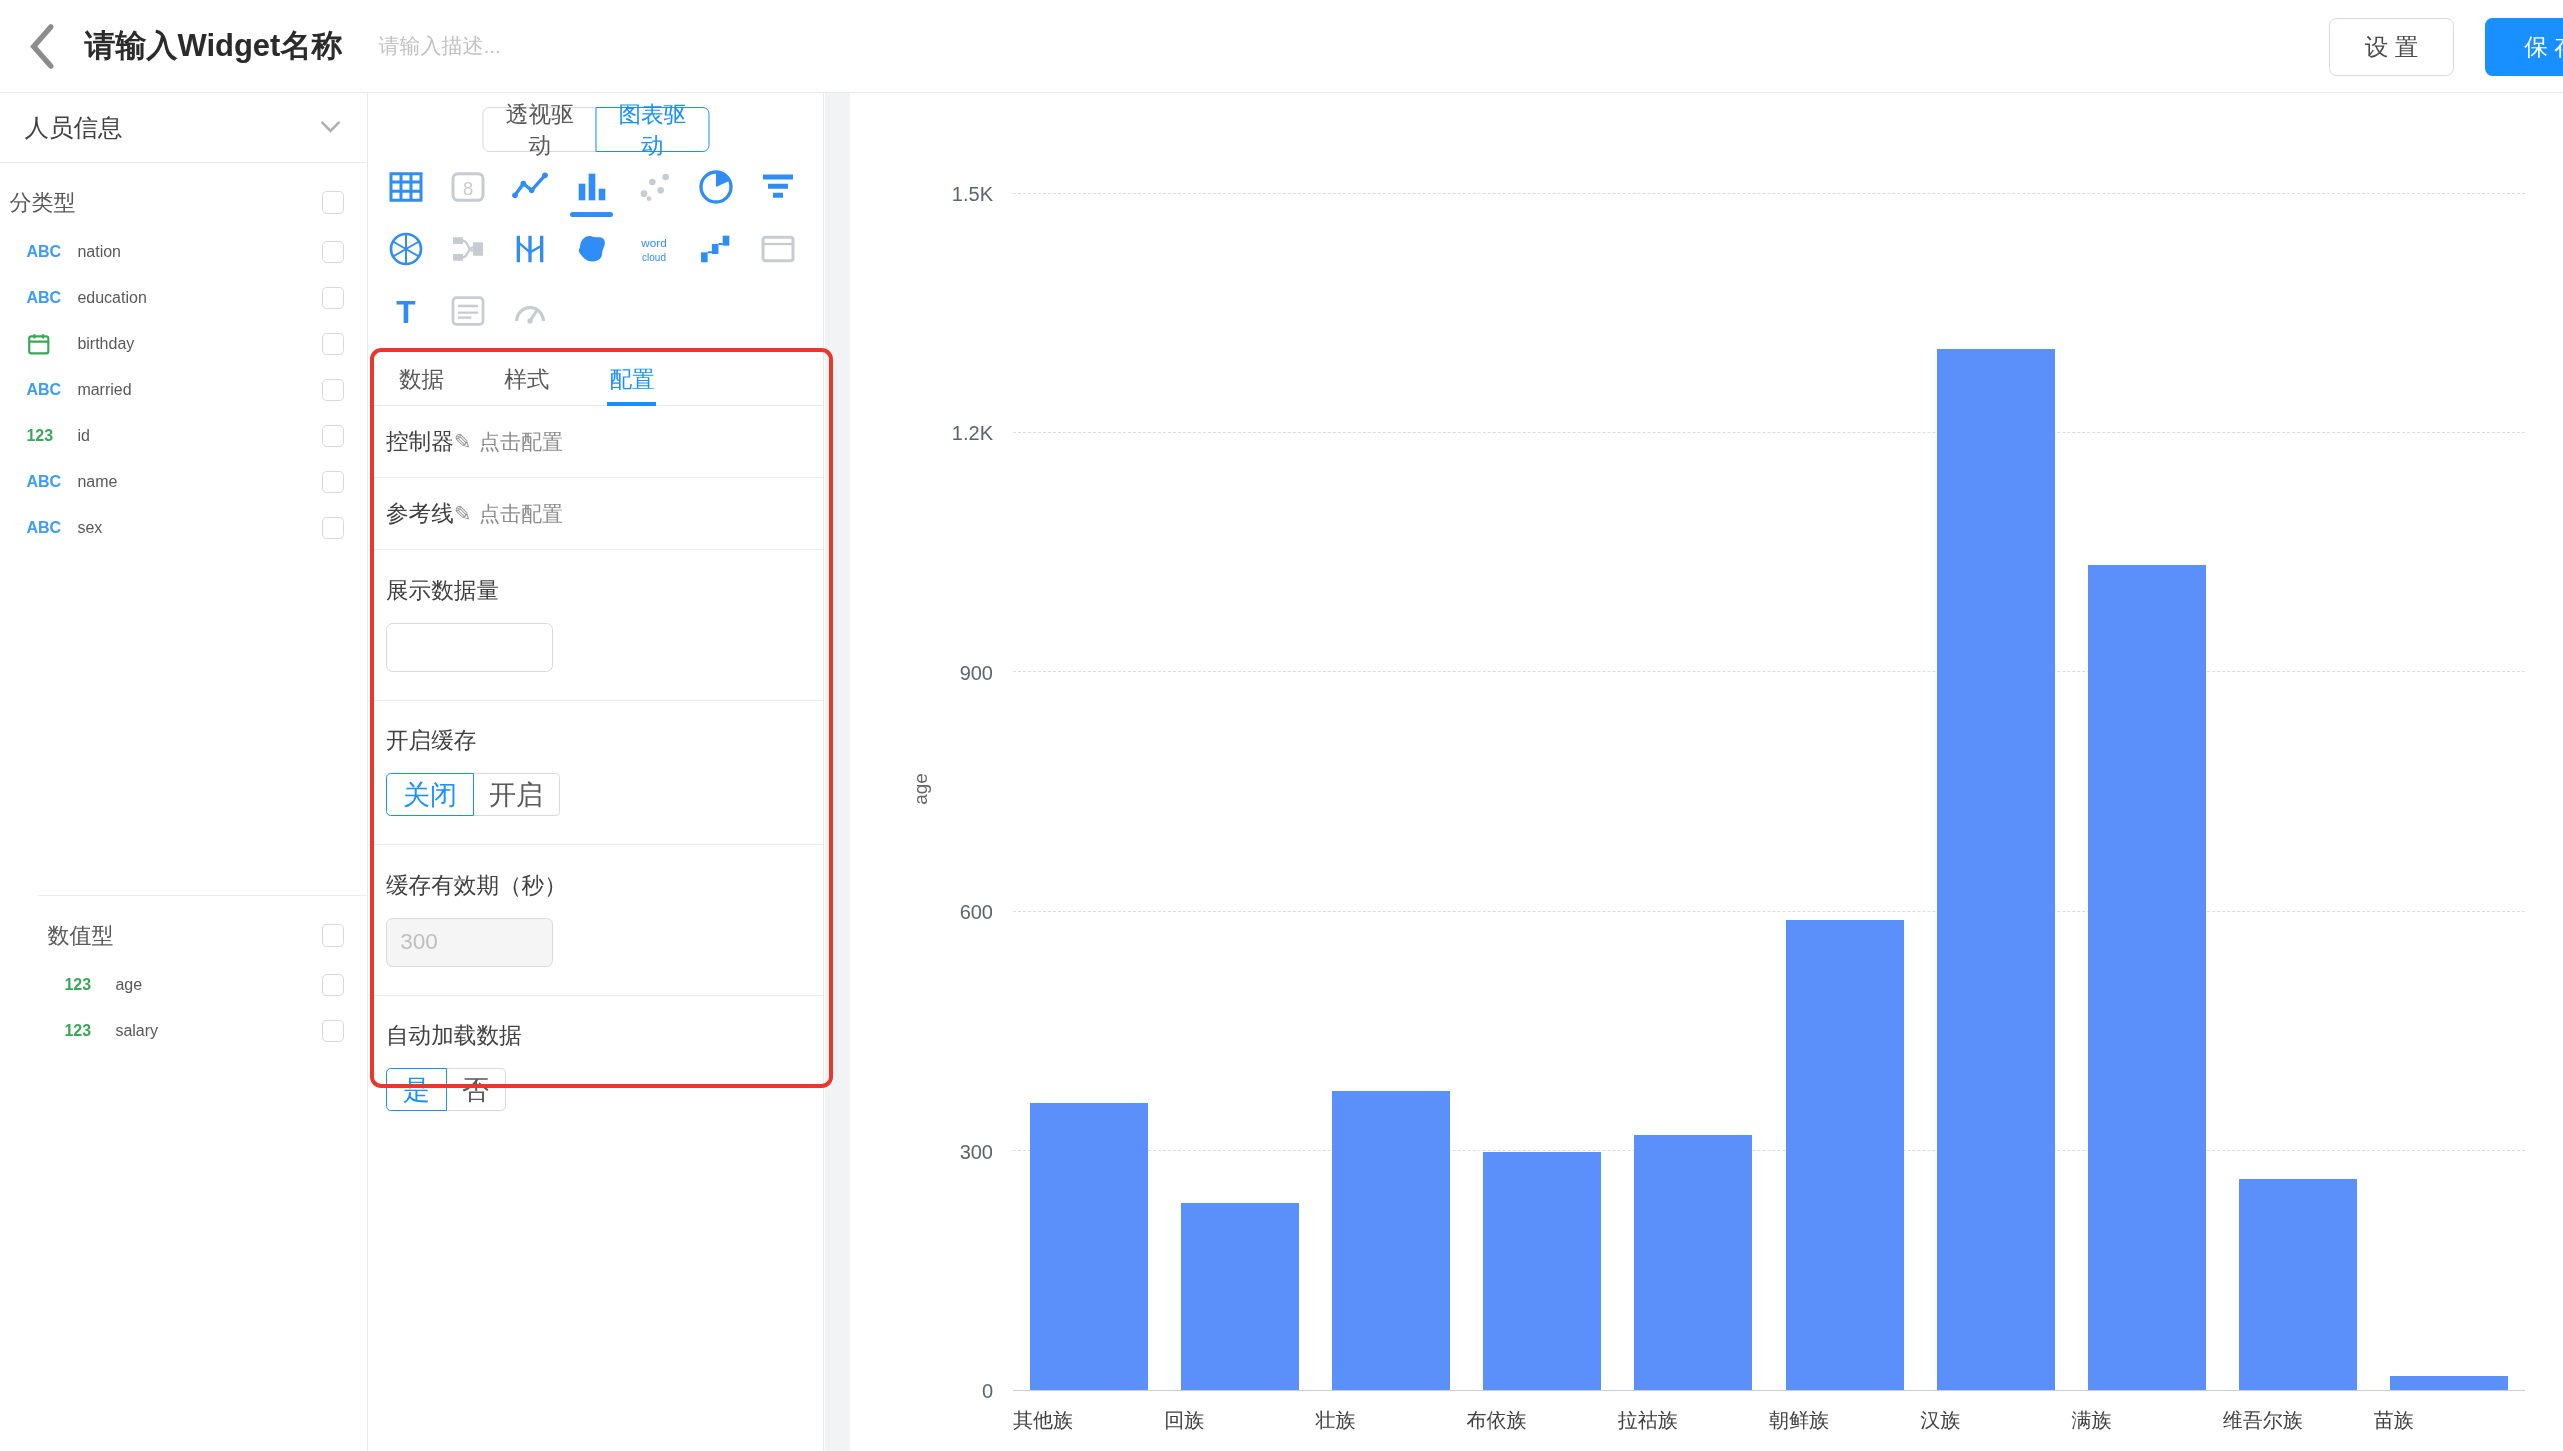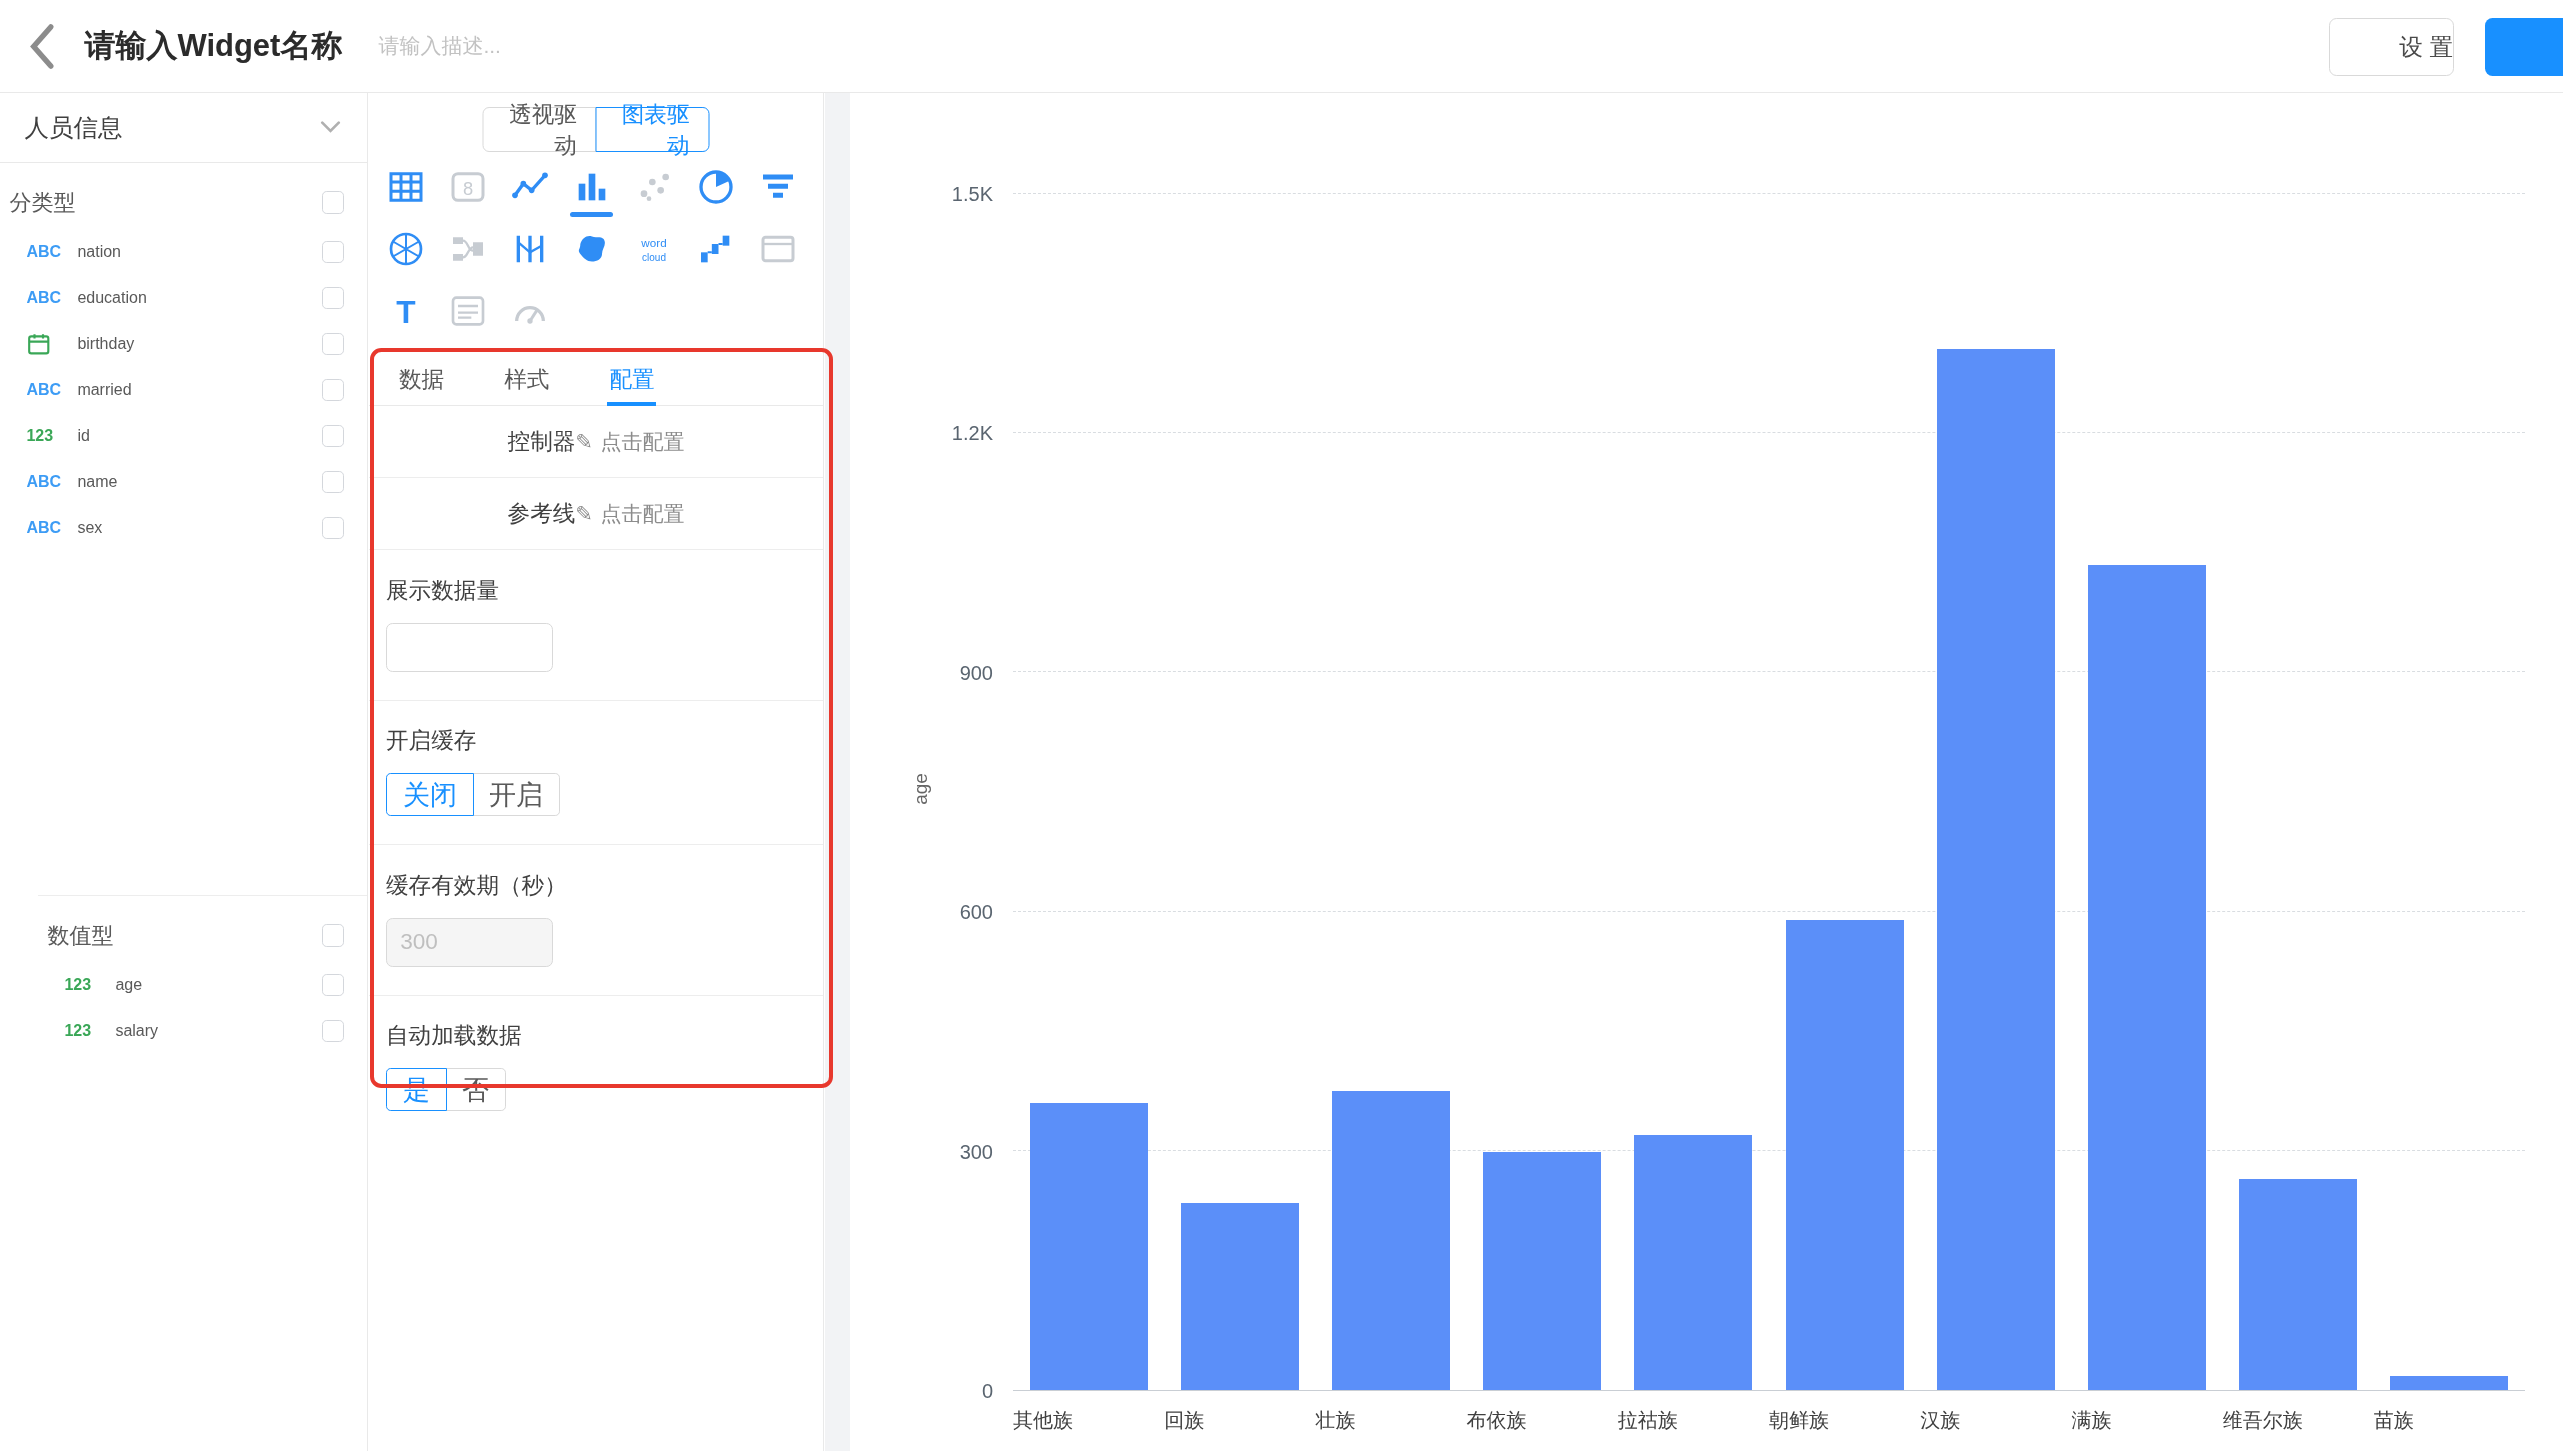--- a/index.html
+++ b/index.html
@@ -1,21 +1,21 @@
 <!DOCTYPE html>
 <html style="--accent: #1890ff; --annotation: #e8382d; --bar-color: #5B8FF9;font-size:15px"><head>
 <meta charset="utf-8">
 <style>
   * { box-sizing: border-box; margin: 0; padding: 0; }
   html,body { width:2563px; height:1451px; }
   body {
     position: relative; overflow: hidden; background:#fff; color:#333;
     font-family: "Liberation Sans", "DejaVu Sans", sans-serif;
   }
-  button { font-family: inherit; cursor: pointer; background:#fff; border:none;text-align:right; }
+  button { font-family: inherit; cursor: pointer; background:#fff; border:none; }
 
   
   .header { position:absolute; left:0; top:0; width:2563px; height:93px;
     border-bottom:0.9px solid #e9e9e9; display:flex; align-items:center; background:#fff; z-index:10; }
   .back { margin-left:26.4px; display:flex; align-items:center; }
   .title { margin-left:28px; font-size:31px; font-weight:600; color:#2b2b2b; }
   .desc { margin-left:36px; font-size:21px; color:#c2c2c2; }
   .btn-settings { position:absolute; right:109px; top:18px; width:125px; height:58px;
     border:1.9px solid #d9d9d9; border-radius:7.5px; font-size:23.6px; color:#4a4a4a; background:#fff; }
   .btn-save { position:absolute; left:2485px; top:18px; width:132px; height:58px;
@@ -61,21 +61,21 @@
     height:4.7px; background:#2f8df5; border-radius:2.8px; }
 
   .tabs { position:absolute; top:260px; left:0; right:0; height:53px;
     border-bottom:0.9px solid #e9e9e9; display:flex; align-items:stretch; padding-left:30px; gap:60px; }
   .tab { font-size:22.6px; color:#595959; display:flex; align-items:center; position:relative; }
   .tab.active { color:var(--accent); }
   .tab.active::after { content:""; position:absolute; left:-1.9px; right:-1.9px; bottom:-0.9px;
     height:3.8px; background:var(--accent); }
 
   .config { position:absolute; top:313px; left:0; right:0; }
-  .cfg-link-row { display:flex; justify-content:center; align-items:center;
+  .cfg-link-row { display:flex; justify-content:flex-start; align-items:center;
     height:72px; padding:0 17px; border-bottom:0.9px solid #ededed; }
   .cfg-label { font-size:22.6px; color:#404040; font-weight:500; }
   .cfg-action { font-size:21px; color:#8c8c8c; display:flex; align-items:center; gap:7.5px; }
   .pencil { font-size:21px; }
   .cfg-block { padding:24.5px 17px 28px; border-bottom:0.9px solid #ededed; }
   .cfg-block .cfg-label { margin-bottom:17px; font-weight:500; }
   .cfg-block.last { border-bottom:none; }
   .cfg-input { width:167px; height:49px; border:1.9px solid #d9d9d9; border-radius:6.6px;
     font-size:22.6px; padding:0 13.2px; color:#595959; font-family:inherit; background:#fff; }
   .cfg-input:disabled { background:#f5f5f5; color:#bfbfbf; }

